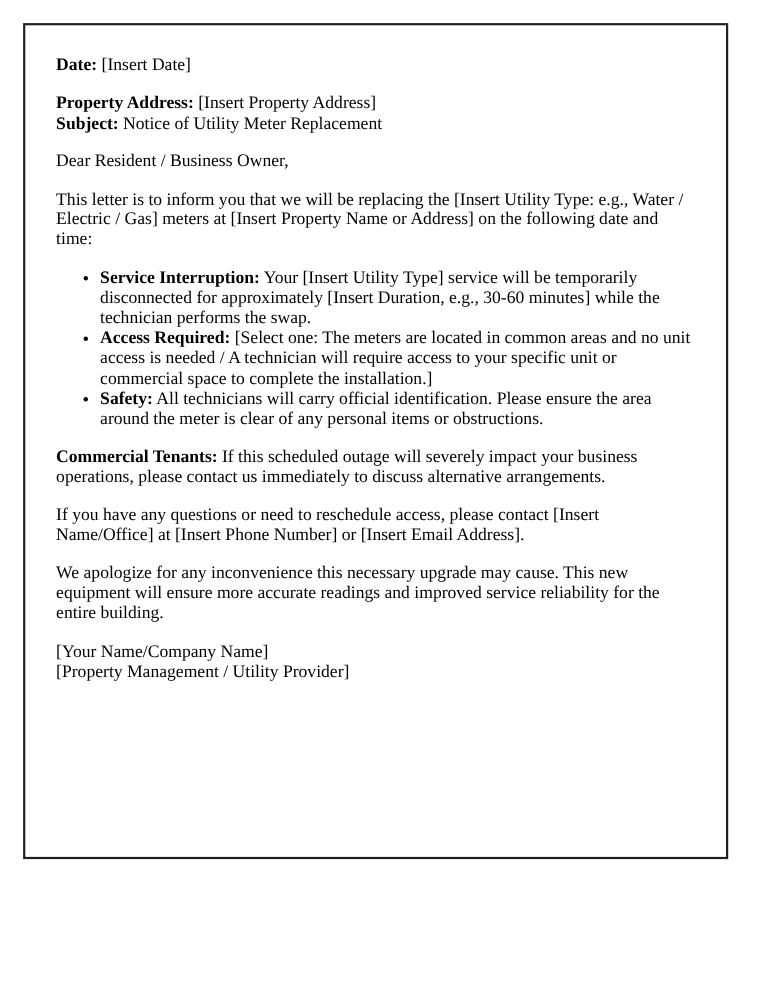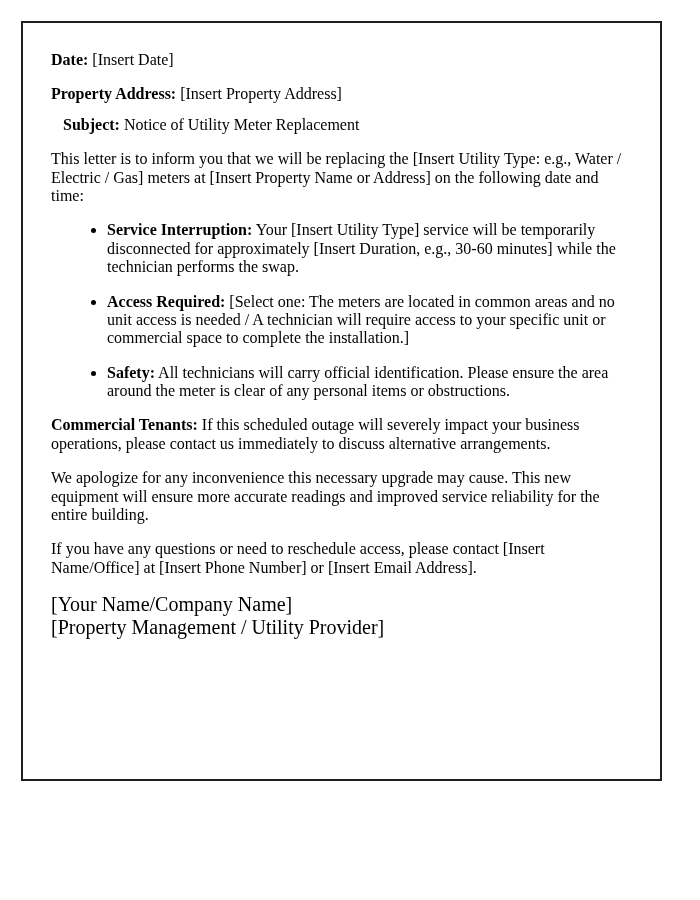--- a/index.html
+++ b/index.html
@@ -24,36 +24,36 @@
     border: 2px solid #1f1f1f;
     padding: 12px 28px 22px 28px;
     background: #ffffff;
   }
   .letter p {
     margin: 16px 0;
     font-size: 16px;
     line-height: 1.15;
   }
   .letter .tight {
-    margin: 12px;
+    margin: 0;
   }
   .letter .group-top {
     margin-bottom: 0;
   }
   b, strong { font-weight: bold; }
   ul.expect-list {
     margin: 16px 0;
     padding-left: 40px;
     font-size: 16px;
     line-height: 1.15;
   }
-  ul.expect-list li { margin: 16px; }
+  ul.expect-list li { margin: 0; }
   .sig-block {
     margin: 16px 0;
-    font-size: 20px;
+    font-size: 16px;
     line-height: 1.15;
   }
 </style>
 </head>
 <body>
 
 <div class="letter">
 
   <p>
     <b>Date:</b>
@@ -62,20 +62,21 @@
 
   <p class="group-top">
     <b>Property Address:</b>
     <span>[Insert Property Address]</span>
   </p>
   <p class="tight">
     <b>Subject:</b>
     <span>Notice of Utility Meter Replacement</span>
   </p>
 
+  <p>Dear Resident / Business Owner,</p>
 
   <p>This letter is to inform you that we will be replacing the [Insert Utility Type: e.g., Water / Electric / Gas] meters at [Insert Property Name or Address] on the following date and time:</p>
 
 
 
   <ul class="expect-list">
     <li>
       <b>Service Interruption:</b>
       <span>Your [Insert Utility Type] service will be temporarily disconnected for approximately [Insert Duration, e.g., 30-60 minutes] while the technician performs the swap.</span>
     </li>
@@ -87,23 +88,23 @@
       <b>Safety:</b>
       <span>All technicians will carry official identification. Please ensure the area around the meter is clear of any personal items or obstructions.</span>
     </li>
   </ul>
 
   <p>
     <b>Commercial Tenants:</b>
     <span>If this scheduled outage will severely impact your business operations, please contact us immediately to discuss alternative arrangements.</span>
   </p>
 
+  <p>If you have any questions or need to reschedule access, please contact [Insert Name/Office] at [Insert Phone Number] or [Insert Email Address].</p>
+
   <p>We apologize for any inconvenience this necessary upgrade may cause. This new equipment will ensure more accurate readings and improved service reliability for the entire building.</p>
-
-  <p>If you have any questions or need to reschedule access, please contact [Insert Name/Office] at [Insert Phone Number] or [Insert Email Address].</p>
 
 
   <div class="sig-block">
     <div>[Your Name/Company Name]</div>
     <div>[Property Management / Utility Provider]</div>
   </div>
 
 </div>
 
 </body></html>

